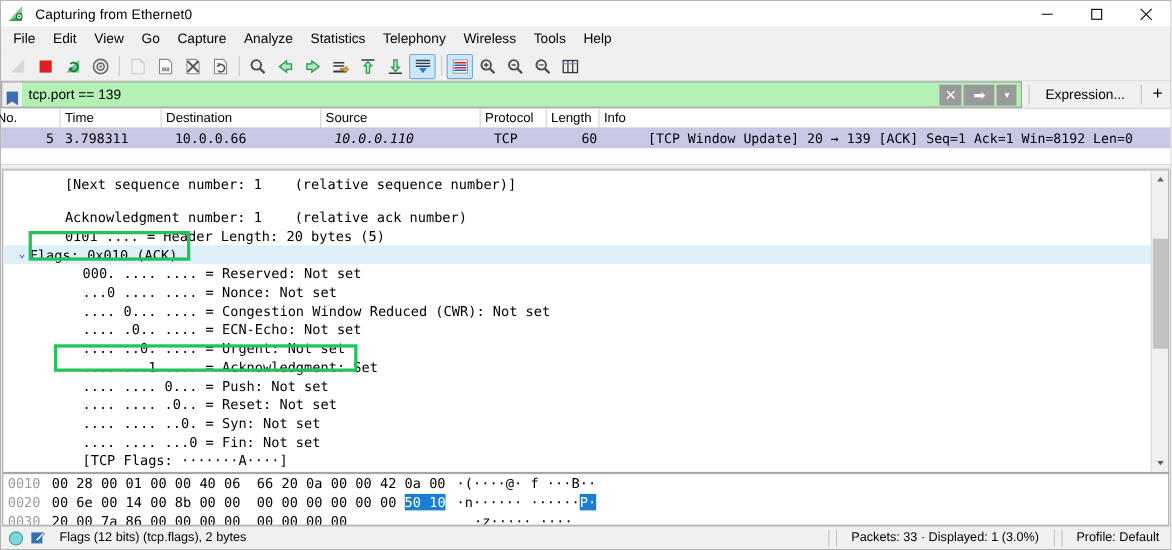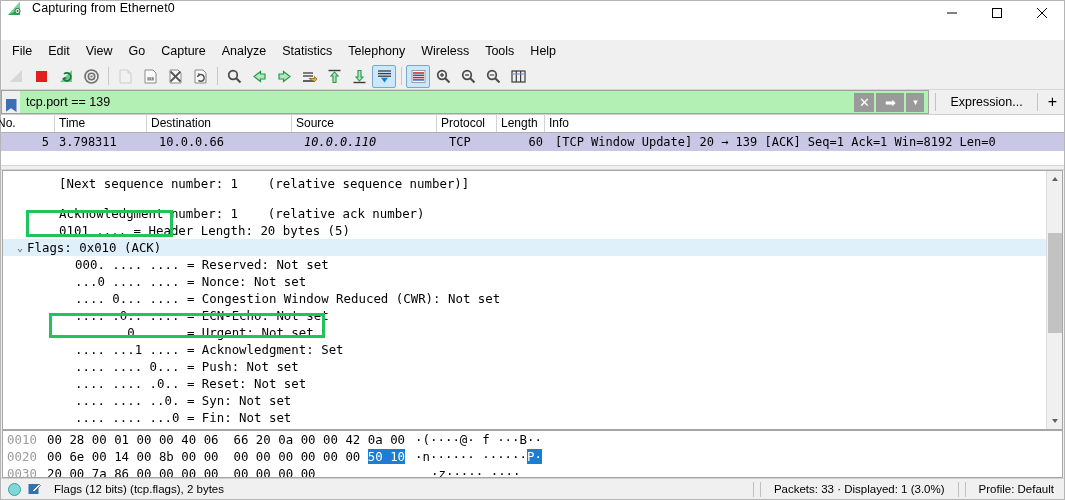--- a/index.html
+++ b/index.html
@@ -14,24 +14,24 @@
     position: relative;
     width: 1065px; height: 500px;
     background: #f0f0f0;
     border: 1px solid #b5b5b5;
     display: flex;
     flex-direction: column;
   }
 
   
   .titlebar {
-    height: 39px;
+    height: 23px;
     background: #ffffff;
     display: flex;
-    align-items: flex-start;
+    align-items: center;
     flex: 0 0 auto;
   }
   .title-icon {
     width: 18px; height: 16px;
     margin-left: 6px; margin-right: 7px;
     position: relative;
   }
   .title-text {
     font-size: 12.5px;
     color: #000;
@@ -508,21 +508,21 @@
       <div class="pl-th" style="width:48px;">Length</div>
       <div class="pl-th" style="flex:1 1 auto;border-right:none;">Info</div>
     </div>
     <div class="pl-row">
       <div class="pl-td num" style="width:54px;">5</div>
       <div class="pl-td" style="width:100px;">3.798311</div>
       <div class="pl-td" style="width:145px;">10.0.0.66</div>
       <div class="pl-td" style="width:145px;font-style:italic;">10.0.0.110</div>
       <div class="pl-td" style="width:60px;">TCP</div>
       <div class="pl-td num" style="width:44px;">60</div>
-      <div class="pl-td" style="flex:1 1 auto;padding-left:6px;">[TCP Window Update] 20 → 139 [ACK] Seq=1 Ack=1 Win=8192 Len=0</div>
+      <div class="pl-td" style="flex:1 1 auto;padding-left:6px;text-align:center;">[TCP Window Update] 20 → 139 [ACK] Seq=1 Ack=1 Win=8192 Len=0</div>
     </div>
     <div class="pl-blank"></div>
   </div>
 
   <div class="splitter"></div>
 
   <div class="detail-wrap">
     <div class="detail-tree" id="tree">
         <div class="dt-row" style="padding-left: 10px;"><span class="dt-twisty"></span><span style="display: inline-block; width: 32px;"></span><span class="dt-label">[Next sequence number: 1    (relative sequence number)]</span></div>
         <div class="dt-row" style="padding-left: 10px; margin-top: 13px;"><span class="dt-twisty"></span><span style="display: inline-block; width: 32px;"></span><span class="dt-label">Acknowledgment number: 1    (relative ack number)</span></div>

